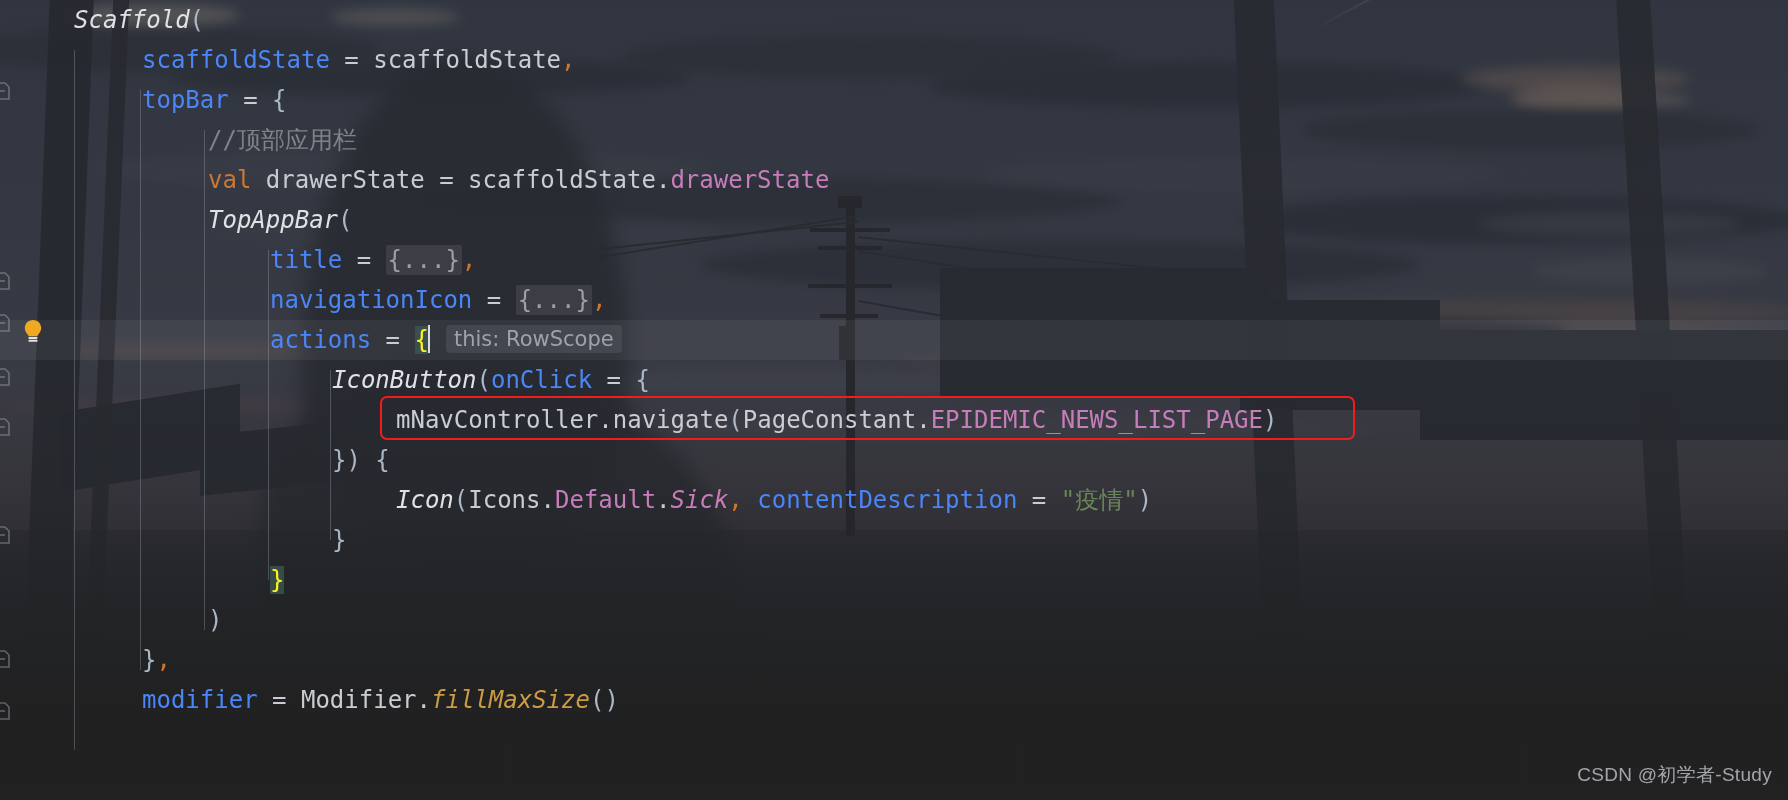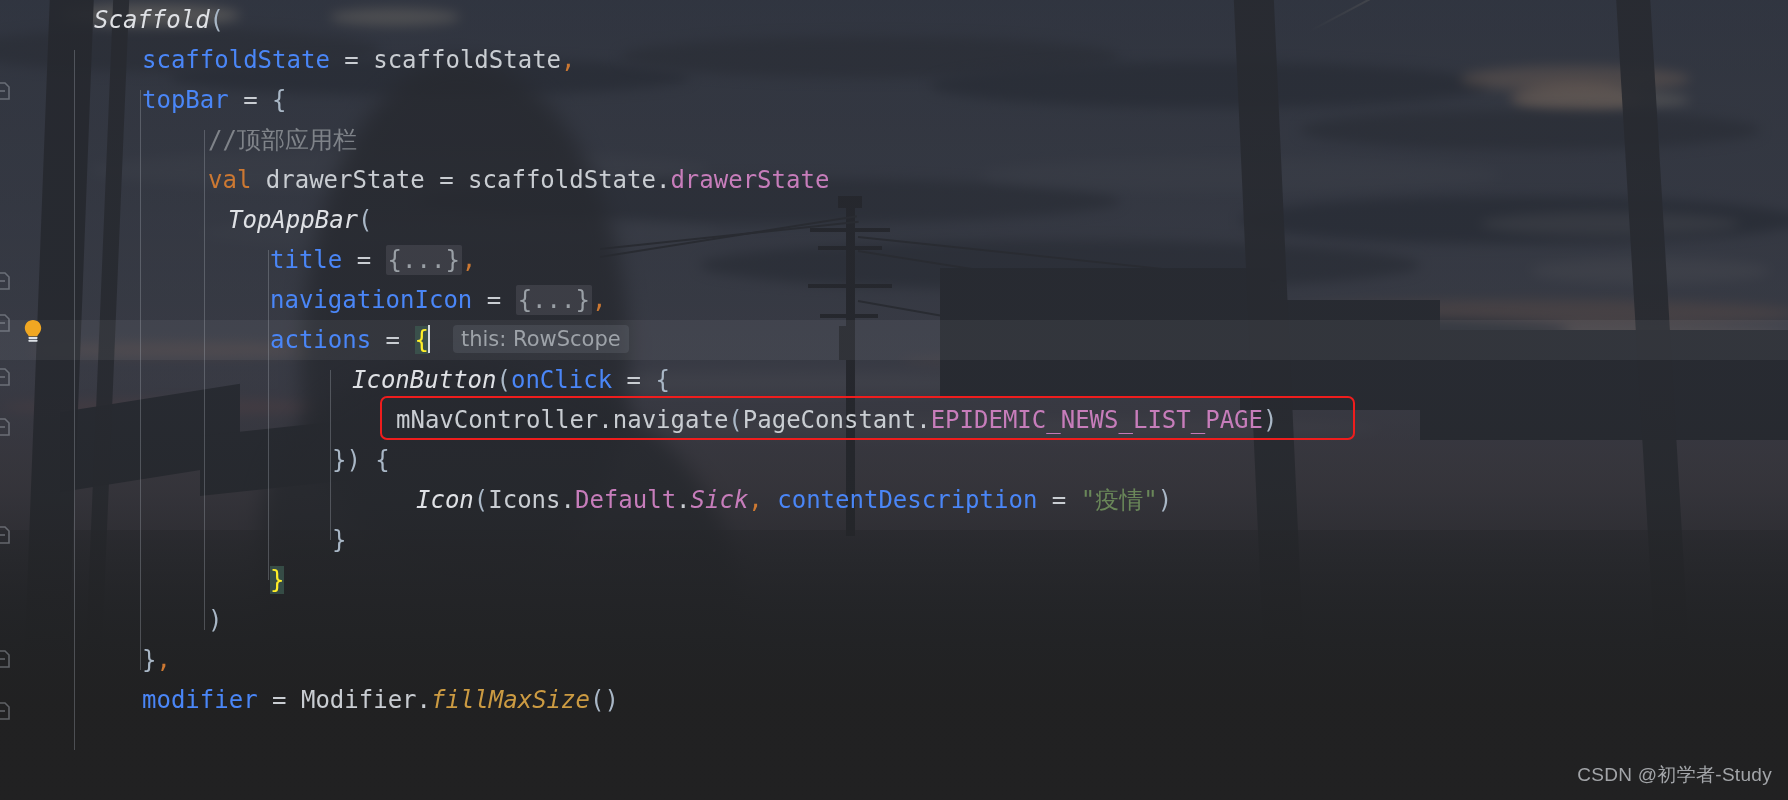--- a/index.html
+++ b/index.html
@@ -149,21 +149,21 @@
   .guide {
     position:absolute; top:0; width:1px;
     background:rgba(160,165,175,.35);
     z-index:3;
   }
 
   
   .t-default   { color:#c9cdd2; }
   .t-kw        { color:#cc7832; }          
   .t-named     { color:#4a86f7; }          
-  .t-fn        { color:#dfe1e5; font-style:italic;margin-left:20px; }  
+  .t-fn        { color:#dfe1e5; font-style:italic; }  
   .t-prop      { color:#c77dbb; }          
   .t-propi     { color:#c77dbb; font-style:italic; }
   .t-comment   { color:#7f8389; }
   .t-string    { color:#6a8759; }
   .t-comma     { color:#cc7832; }
   .t-paren     { color:#a9b7c6; }
   .t-brace-hl  { color:#ffef28; background:rgba(60,90,80,.75); }
   .t-func-it   { color:#cc9b42; font-style:italic; }
 
   
@@ -178,21 +178,21 @@
   .inlay {
     display:inline-block;
     background:rgba(150,155,165,.16);
     color:#9ea3a9;
     font-family:"DejaVu Sans","Liberation Sans",sans-serif;
     font-size:21px;
     line-height:26px;
     border-radius:4px;
     padding:1px 8px;
     vertical-align:2px;
-    margin-left:24px;
+    margin-left:17px;
   }
 
   
   .caret {
     display:inline-block;
     width:2px; height:28px;
     background:#d9dde2;
     vertical-align:-5px;
     margin:0 -1px;
   }

